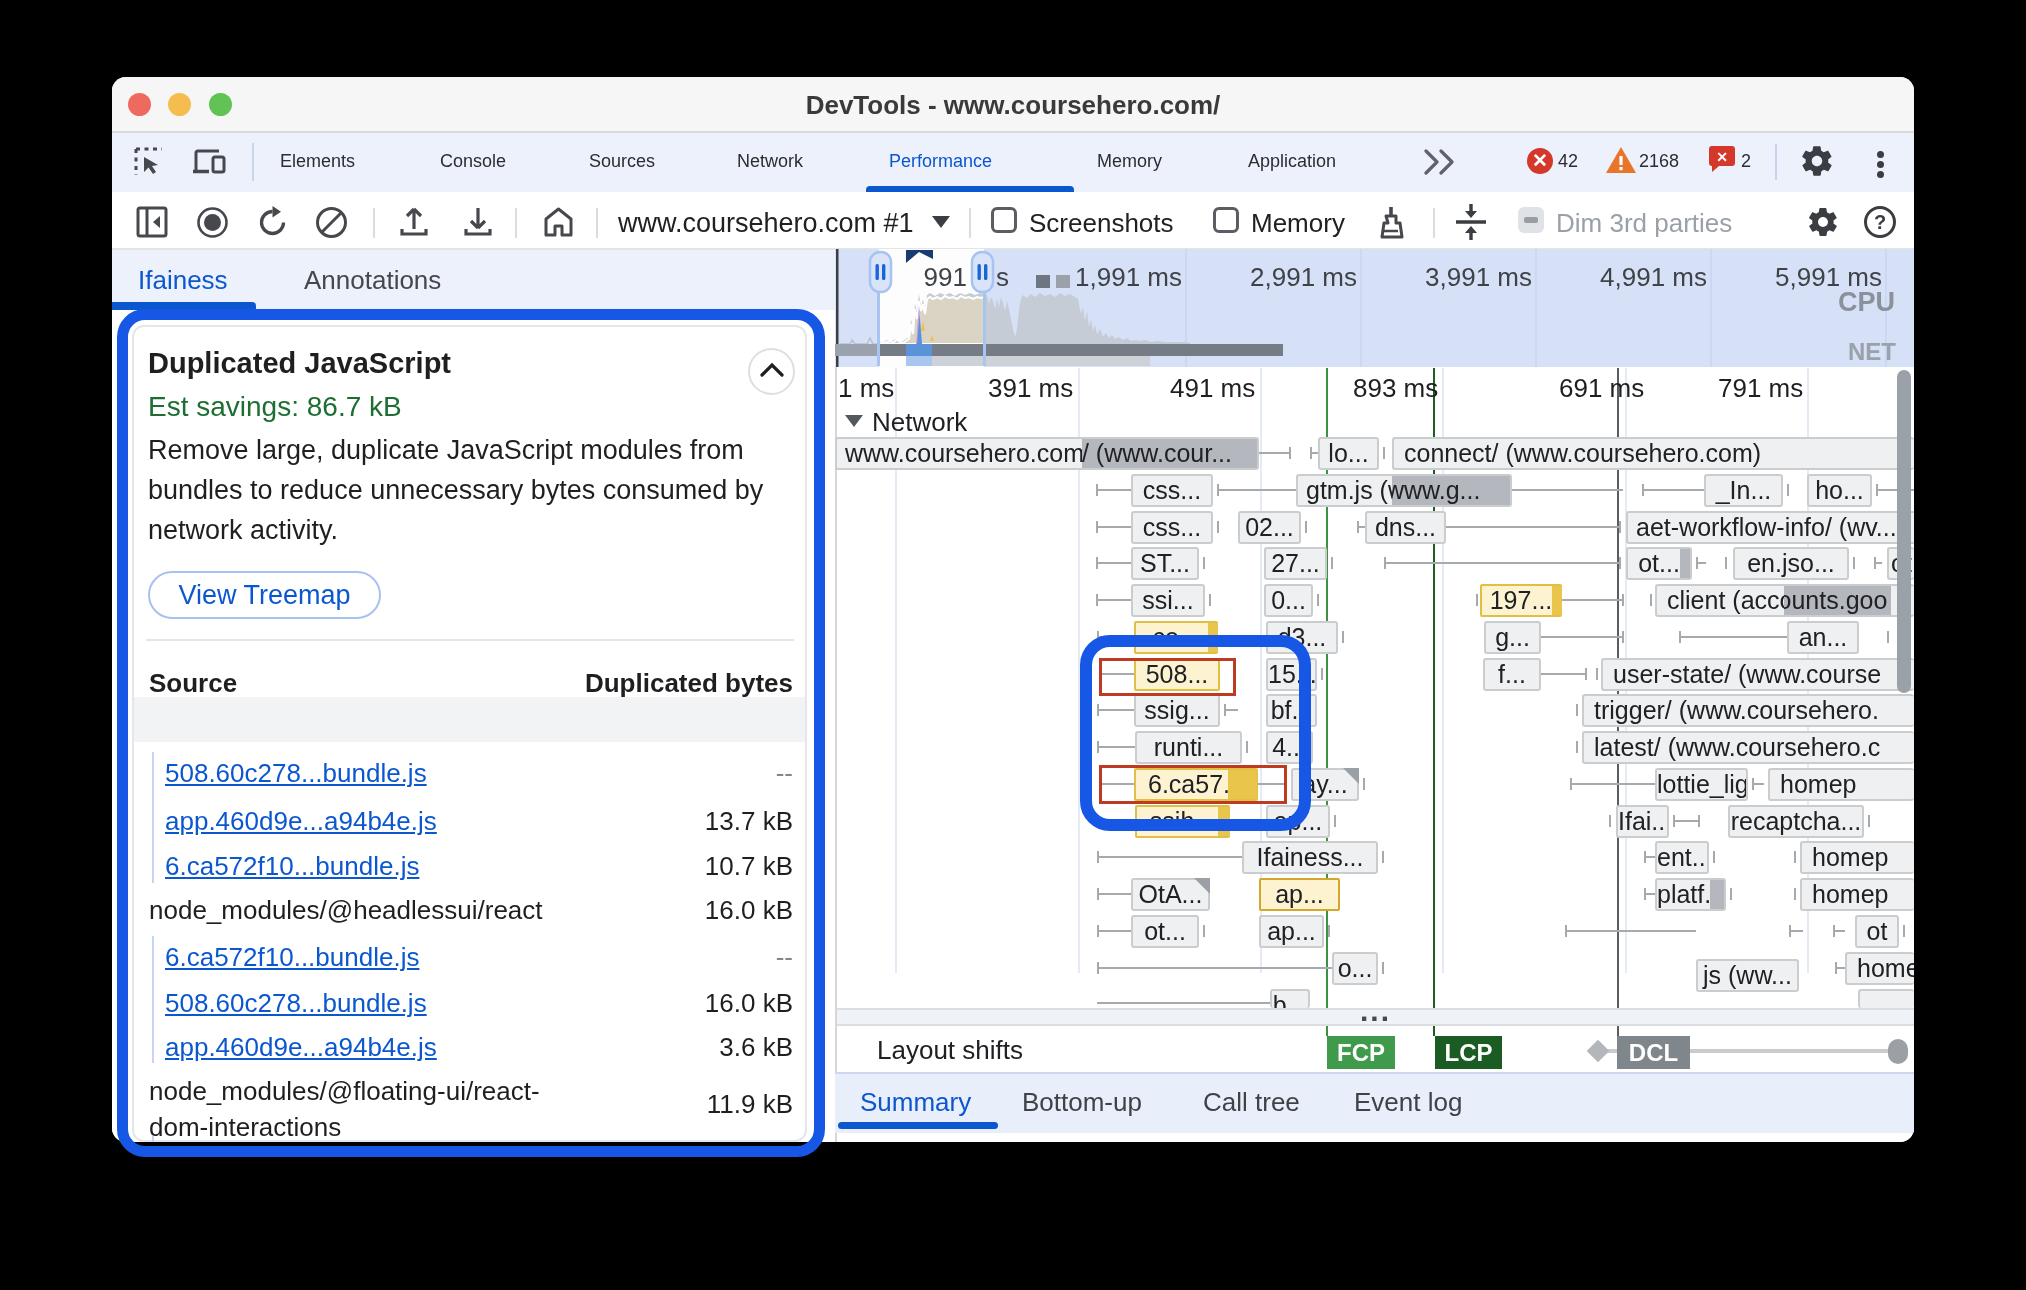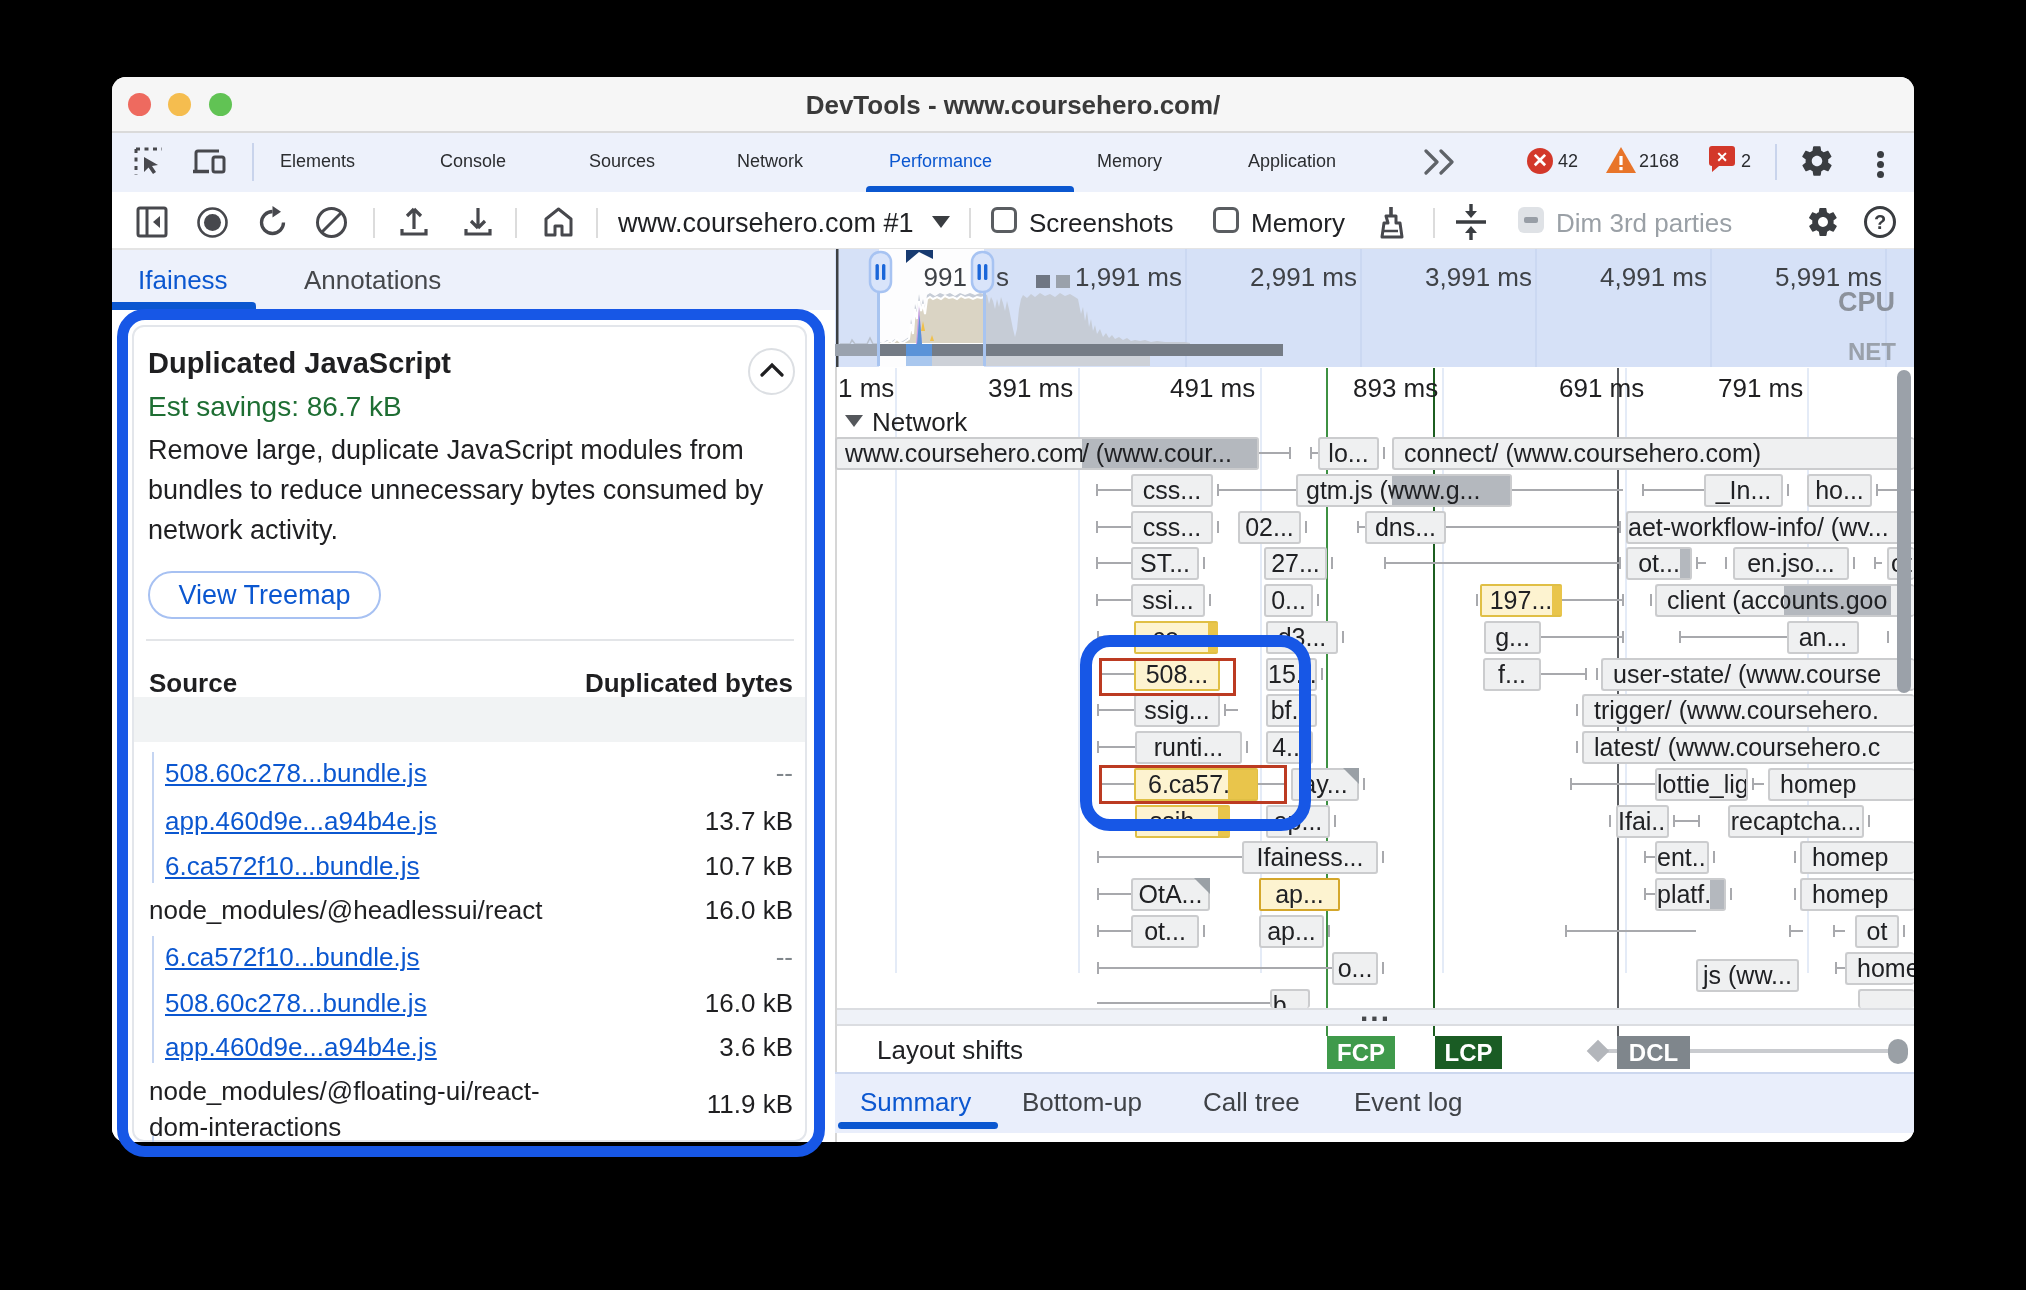--- a/index.html
+++ b/index.html
@@ -298,21 +298,21 @@
     <div class="wh" style="left:984px;top:449px;width:35px;"></div>
   <div class="bar" style="left:1019px;top:434px;width:82px;">css...</div>
   <div class="tk" style="left:1105px;top:444px;"></div>
   <div class="bar" style="left:1126px;top:434px;width:63px;">02...</div>
   <div class="tk" style="left:1193px;top:444px;"></div>
   <div class="tk" style="left:1245px;top:444px;"></div>
     <div class="wh" style="left:1245px;top:449px;width:8px;"></div>
   <div class="bar" style="left:1253px;top:434px;width:81px;">dns...</div>
   <div class="wh" style="left:1334px;top:449px;width:175px;"></div>
     <div class="tk" style="left:1507px;top:444px;"></div>
-  <div class="bar" style="left:1514px;top:434px;width:328px;text-align:left;border-right:none;">aet-workflow-info/ (wv...</div>
+  <div class="bar" style="left:1514px;top:434px;width:328px;text-align:left;padding-left:8px;border-right:none;">aet-workflow-info/ (wv...</div>
 
   <div class="tk" style="left:984px;top:480px;"></div>
     <div class="wh" style="left:984px;top:485px;width:35px;"></div>
   <div class="bar" style="left:1019px;top:470px;width:68px;">ST...</div>
   <div class="tk" style="left:1091px;top:480px;"></div>
   <div class="bar" style="left:1152px;top:470px;width:63px;">27...</div>
   <div class="tk" style="left:1219px;top:480px;"></div>
   <div class="tk" style="left:1272px;top:480px;"></div>
     <div class="wh" style="left:1274px;top:485px;width:235px;"></div>
     <div class="tk" style="left:1507px;top:480px;"></div>

